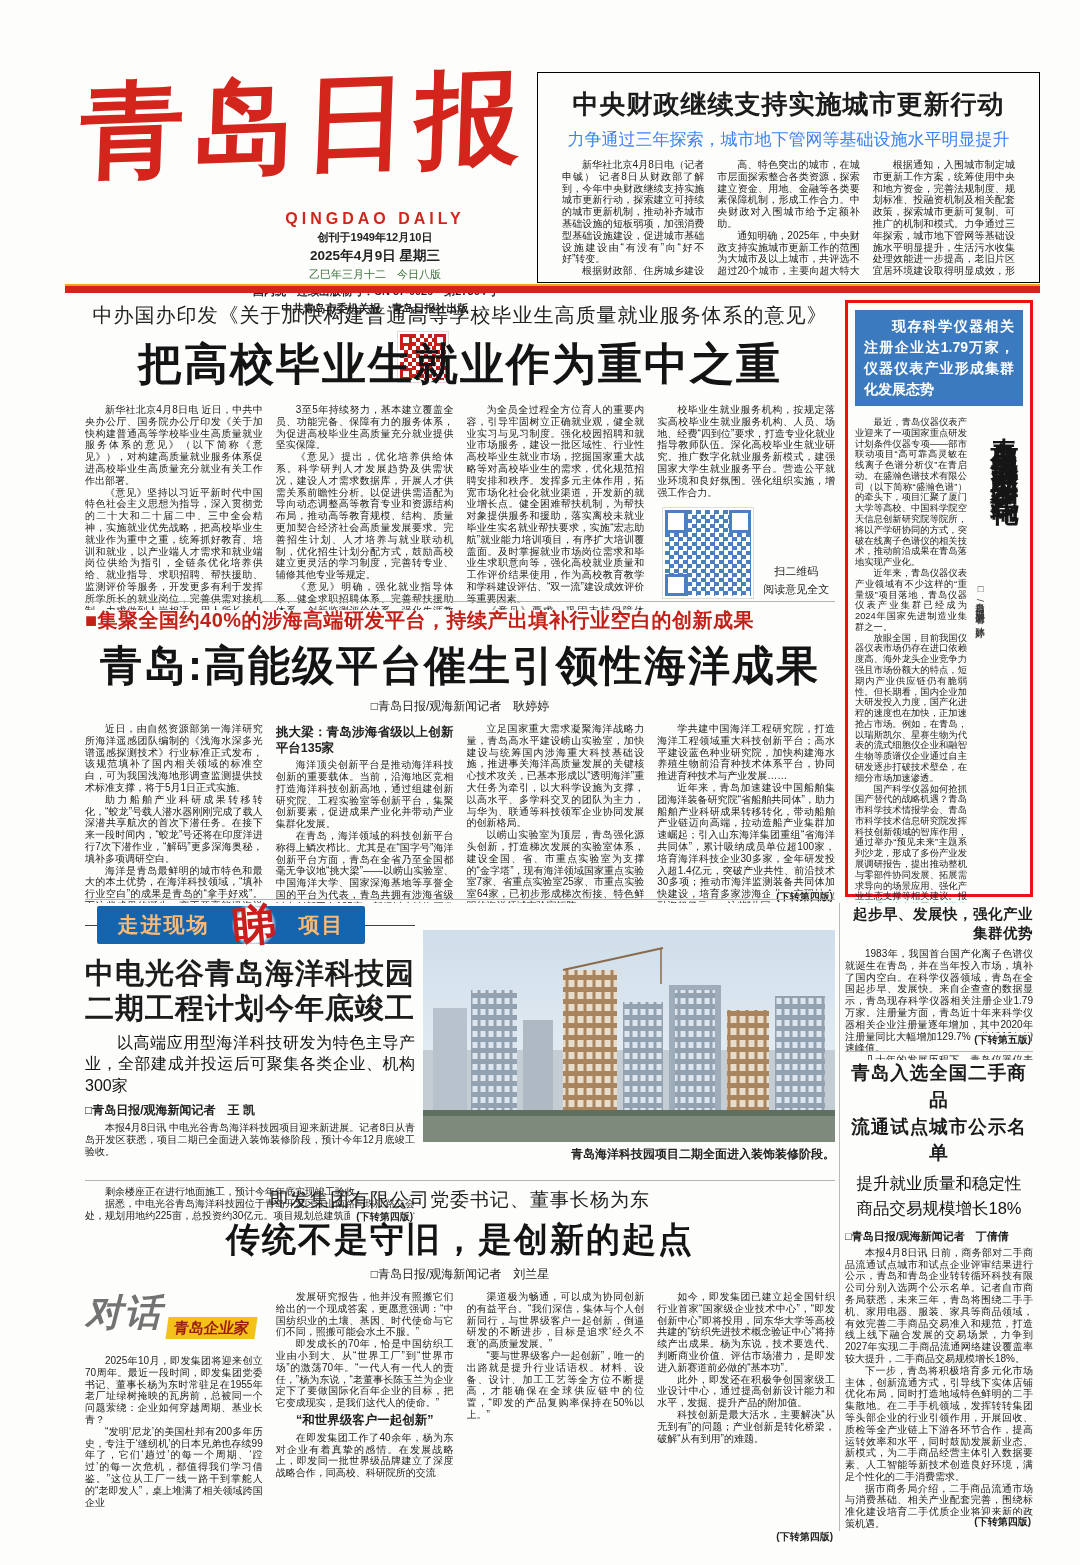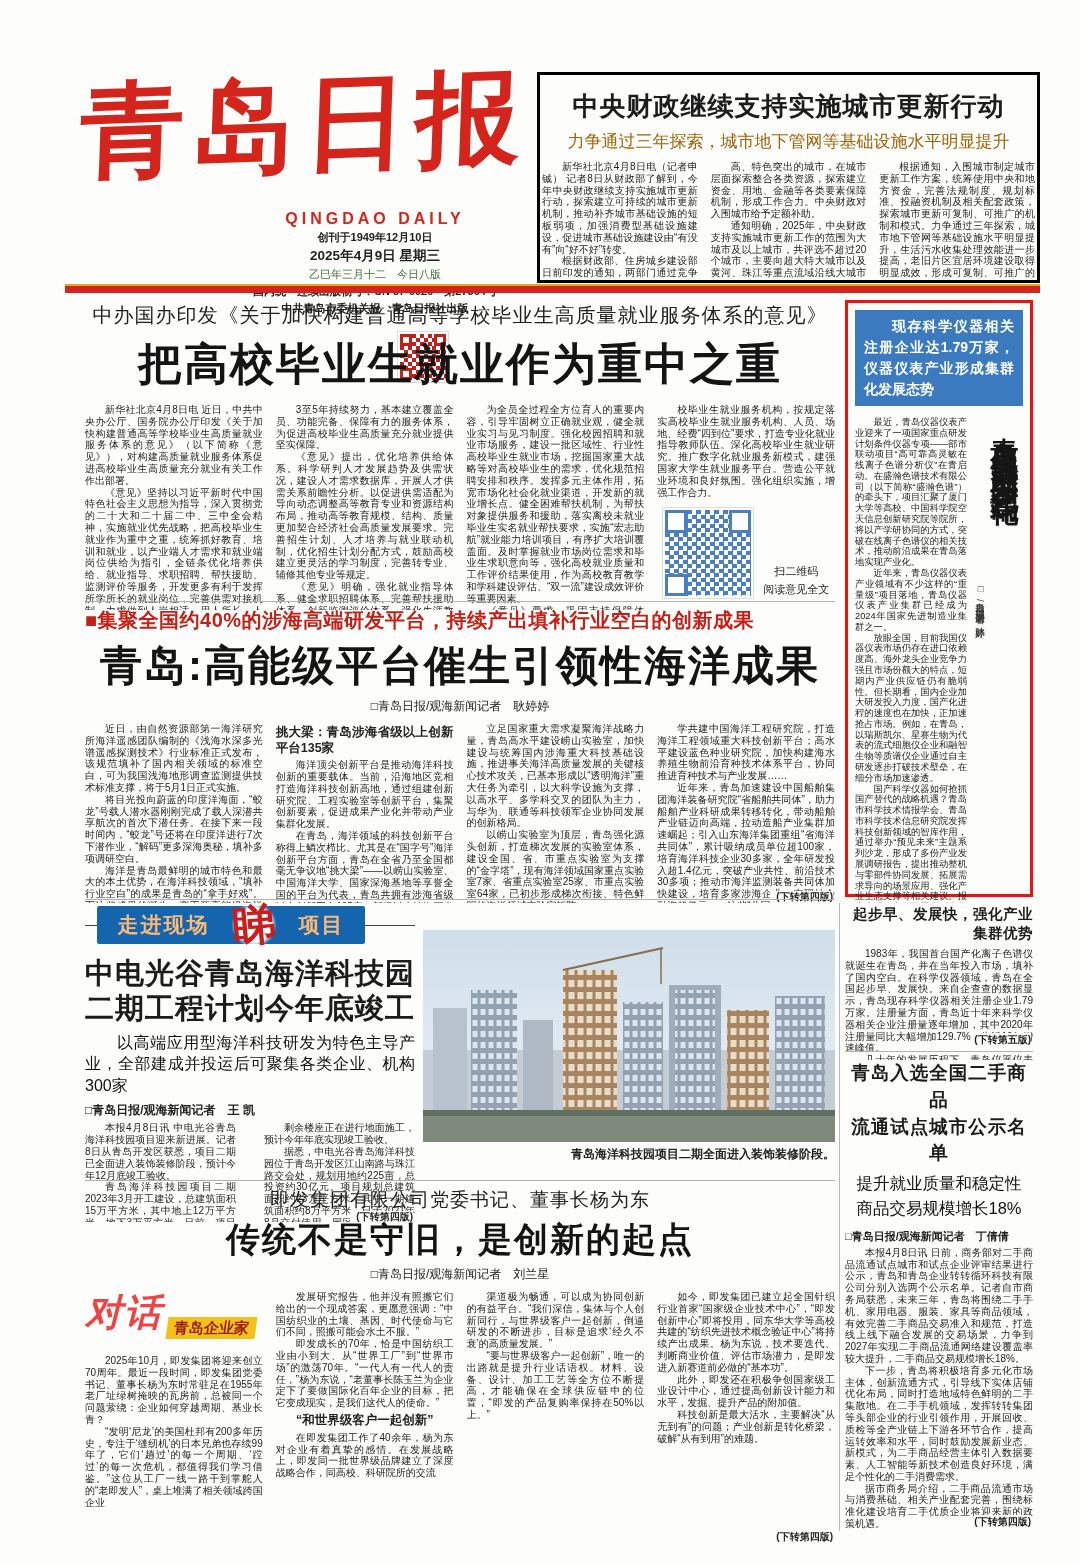--- a/index.html
+++ b/index.html
@@ -19,23 +19,23 @@
   .mast-en{color:#d3251c;font-weight:bold;font-size:16px;letter-spacing:4px;}
   .mast-small{font-size:11px;margin-top:2px;font-weight:bold;}
   .mast-date{font-size:13.5px;margin-top:2px;font-weight:bold;}
   
   .qr{position:relative;background:repeating-conic-gradient(#c22018 0% 25%, #fff 0% 50%);background-size:8px 8px;border:2px solid #fff;outline:1px solid #ddd;}
   .qr.blue{background:repeating-conic-gradient(#4a7fc1 0% 25%, #fff 0% 50%);background-size:9px 9px;}
   .qr .f{position:absolute;width:26%;height:26%;border:3px solid #c22018;background:#fff;box-sizing:border-box;}
   .qr.blue .f{border-color:#4a7fc1;}
   .qr .f.tl{left:0;top:0;} .qr .f.tr{right:0;top:0;} .qr .f.bl{left:0;bottom:0;}
   
-  .fiscal-box{border:3px solid #000000;padding:10px 2px;box-sizing:border-box;}
+  .fiscal-box{border:1px solid #000000;padding:10px 24px;box-sizing:border-box;}
   .fiscal-hl{font-size:26px;font-weight:900;text-align:center;letter-spacing:1px;margin:4px 0 6px;}
-  .fiscal-sub{font-size:17px;text-align:center;margin-bottom:8px;color:#a16207;}
+  .fiscal-sub{font-size:17px;text-align:center;margin-bottom:8px;color:#3b82f6;}
   
   .redbar{background:#d3251c;border-top:2px solid #eea41e;height:7px;}
   
   .kicker{font-size:20px;letter-spacing:1px;color:#222;}
   .hl-xl{font-size:44px;font-weight:900;letter-spacing:2px;color:#141414;}
   .byline{font-size:12px;color:#222;}
   .subhead-col{font-weight:bold;font-size:12.5px;line-height:1.25;margin:2px 0 3px;}
   .ocean-kicker{color:#c32017;font-weight:bold;font-size:20px;letter-spacing:0.5px;}
   
   .redbox{border:3px solid #ee1111;box-sizing:border-box;background:#fdfdfb;}
@@ -48,21 +48,21 @@
   
   .proj-banner-line{position:absolute;left:0;right:0;top:19px;border-top:1.5px solid #444;}
   .proj-banner{position:absolute;left:12px;top:0;width:268px;height:38px;background:#1464ae;display:flex;align-items:center;justify-content:space-evenly;border-radius:2px;}
   .proj-banner .yl{color:#fdba74;font-weight:900;font-size:21px;letter-spacing:2px;}
   .proj-banner .red-char{font-family:"DejaVu Serif","Liberation Serif",serif;font-weight:900;font-size:44px;color:#cc1d1d;line-height:0.9;background:radial-gradient(circle,#fff 55%,rgba(255,255,255,0) 72%);padding:0 2px;transform:rotate(-5deg);}
   .proj-hl{font-size:29px;font-weight:900;line-height:1.2;text-align:center;letter-spacing:1px;}
   .proj-sub{font-size:16px;line-height:1.35;text-indent:2em;text-align:justify;color:#111;margin-top:6px;}
   .photo-caption{font-size:12px;font-weight:bold;text-align:right;color:#222;}
   
   .dlg-logo{height:60px;margin-bottom:4px;position:relative;}
-  .dlg-logo .big{font-family:"DejaVu Serif","Liberation Serif",serif;font-style:italic;font-weight:900;font-size:37px;color:#ef4444;letter-spacing:2px;}
+  .dlg-logo .big{font-family:"DejaVu Serif","Liberation Serif",serif;font-style:italic;font-weight:900;font-size:37px;color:#737373;letter-spacing:2px;}
   .dlg-logo .tag{position:absolute;left:82px;top:26px;background:#f3c117;color:#9a1b10;font-weight:900;font-size:15px;padding:2px 7px;transform:skewX(-8deg);white-space:nowrap;}
   .dlg-sub{font-weight:bold;font-size:12.5px;text-align:center;margin:4px 0;}
   
   .sh-hl{font-size:18.5px;font-weight:900;line-height:1.45;text-align:center;letter-spacing:1px;}
   .sh-sub{font-size:16.5px;line-height:1.5;text-align:center;color:#111;margin-top:4px;}
 </style>
 </head>
 <body>
 
 <div class="page">
@@ -142,21 +142,21 @@
 
   <div class="hline" style="left:85px;top:601px;width:750px;"></div>
 
   <div class="abs" style="left:85px;top:607px;width:750px;">
     <div class="ocean-kicker">■集聚全国约40%的涉海高端研发平台，持续产出填补行业空白的创新成果</div>
     <div class="hl-xl centered" style="font-size:42px;margin:4px 0 4px;">青岛:高能级平台催生引领性海洋成果</div>
     <div class="byline centered" style="margin-bottom:8px;">□青岛日报/观海新闻记者　耿婷婷</div>
     <div class="cols body10" style="height:180px;">
       <div class="col">
           <p class="para">近日，由自然资源部第一海洋研究所海洋遥感团队编制的《浅海水深多光谱遥感探测技术》行业标准正式发布，该规范填补了国内相关领域的标准空白，可为我国浅海地形调查监测提供技术标准支撑，将于5月1日正式实施。</p>
-          <p class="para">将目光投向蔚蓝的印度洋海面，“蛟龙”号载人潜水器刚刚完成了载人深潜共享航次的首次下潜任务。在接下来一段时间内，“蛟龙”号还将在印度洋进行7次下潜作业，“解码”更多深海奥秘，填补多项调研空白。</p>
+          <p class="para">助力船舶产业科研成果转移转化，“蛟龙”号载人潜水器刚刚完成了载人深潜共享航次的首次下潜任务。在接下来一段时间内，“蛟龙”号还将在印度洋进行7次下潜作业，“解码”更多深海奥秘，填补多项调研空白。</p>
           <p class="para">海洋是青岛最鲜明的城市特色和最大的本土优势，在海洋科技领域，“填补行业空白”的成果是青岛的“拿手好戏”。而这些成果的诞生，离不开高能级海洋科技创新平台的托举。</p>
         </div>
       <div class="col">
         <div class="subhead-col">挑大梁：青岛涉海省级以上创新平台135家</div>
         <div>
             <p class="para">海洋顶尖创新平台是推动海洋科技创新的重要载体。当前，沿海地区竞相打造海洋科技创新高地，通过组建创新研究院、工程实验室等创新平台，集聚创新要素，促进成果产业化并带动产业集群化发展。</p>
             <p class="para">在青岛，海洋领域的科技创新平台称得上鳞次栉比。尤其是在“国字号”海洋创新平台方面，青岛在全省乃至全国都毫无争议地“挑大梁”——以崂山实验室、中国海洋大学、国家深海基地等享誉全国的平台为代表，青岛共拥有涉海省级以上创新平台135家，部级以上涉海研发平台56个，集聚了全国约40%的涉海高端研发平台，涉海重大科技基础设施10个。</p>
           </div>
       </div>
       <div class="col">
@@ -183,21 +183,21 @@
         <span class="yl">走进现场</span>
         <span class="red-char">睇</span>
         <span class="yl">项目</span>
       </div>
     </div>
     <div style="width:330px;margin-top:8px;">
       <div class="proj-hl">中电光谷青岛海洋科技园</div>
       <div class="proj-hl">二期工程计划今年底竣工</div>
       <div class="proj-sub">以高端应用型海洋科技研发为特色主导产业，全部建成并投运后可聚集各类企业、机构300家</div>
       <div class="byline" style="font-weight:bold;margin:6px 0 3px;">□青岛日报/观海新闻记者　王 凯</div>
-      <div class="cols body10" style="height:100px;gap:28px;">
+      <div class="cols body10" style="height:100px;gap:28px;flex-direction:column;">
         <div class="col">
             <p class="para">本报4月8日讯 中电光谷青岛海洋科技园项目迎来新进展。记者8日从青岛开发区获悉，项目二期已全面进入装饰装修阶段，预计今年12月底竣工验收。</p>
             <p class="para">青岛海洋科技园项目二期2023年3月开工建设，总建筑面积15万平方米，其中地上12万平方米、地下3万平方米。目前，项目二期已全面进入装饰装修阶段，其中T3～T8#楼正在开展幕墙及室外景观施工。</p>
           </div>
         <div class="col">
           <div>
               <p class="para">剩余楼座正在进行地面施工，预计今年年底实现竣工验收。</p>
               <p class="para">据悉，中电光谷青岛海洋科技园位于青岛开发区江山南路与珠江路交会处，规划用地约225亩，总投资约30亿元。项目规划总建筑面积约23万平方米，其中一期建筑面积约8万平方米，已于2021年8月交付使用。园区一期自投用以来，</p>
             </div>
           <div class="jump">(下转第四版)</div>

